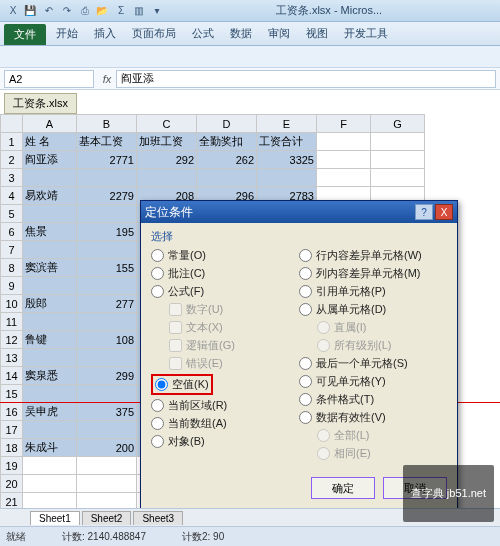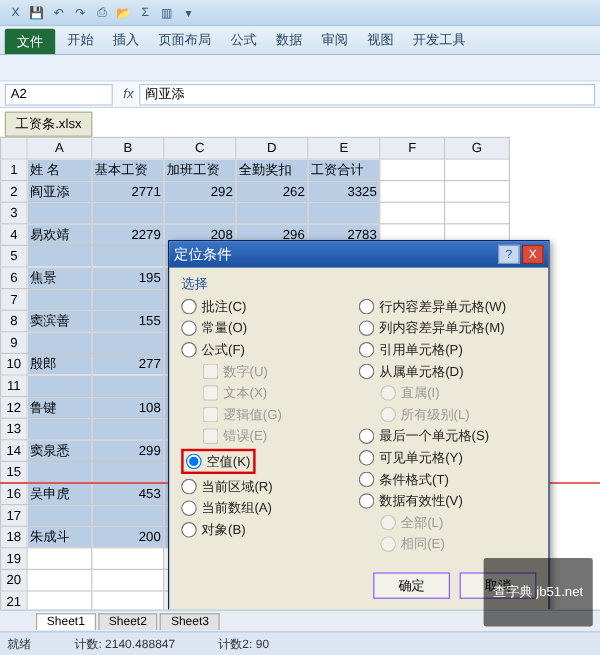--- a/index.html
+++ b/index.html
@@ -58,20 +58,21 @@
     <span>X</span>
     <span>💾</span>
     <span>↶</span>
     <span>↷</span>
     <span>⎙</span>
     <span>📂</span>
     <span>Σ</span>
     <span>▥</span>
     <span>▾</span>
   </div>
+  <div class="titletext">工资条.xlsx - Micros...</div>
 </div>
 
 <div class="ribbon-tabs">
   <div class="file-tab">文件</div>
   <div class="tab">开始</div>
   <div class="tab">插入</div>
   <div class="tab">页面布局</div>
   <div class="tab">公式</div>
   <div class="tab">数据</div>
   <div class="tab">审阅</div>
@@ -248,21 +249,21 @@
           <td class="colB sel"></td>
           <td class="colC sel"></td>
           <td class="colD sel"></td>
           <td class="colE sel"></td>
           <td class="colF"></td>
           <td class="colG"></td>
         </tr>
         <tr>
           <th class="rowhdr">16</th>
           <td class="colA sel">吴申虎</td>
-          <td class="colB sel" style="text-align:right">453</td>
+          <td class="colB sel" style="text-align:right">375</td>
           <td class="colC sel"></td>
           <td class="colD sel"></td>
           <td class="colE sel"></td>
           <td class="colF"></td>
           <td class="colG"></td>
         </tr>
         <tr>
           <th class="rowhdr">17</th>
           <td class="colA sel"></td>
           <td class="colB sel"></td>
@@ -346,25 +347,25 @@
     <span class="t">定位条件</span>
     <span class="btn help">?</span>
     <span class="btn">X</span>
   </div>
   <div class="dlg-body">
     <div class="dlg-sec">选择</div>
     <div class="opts">
       <div class="optcol" id="optL">
           <label class="opt">
             <input type="radio" style="">
+            <span>常量(O)</span>
+          </label>
+          <label class="opt">
+            <input type="radio" style="">
             <span>批注(C)</span>
-          </label>
-          <label class="opt">
-            <input type="radio" style="">
-            <span>常量(O)</span>
           </label>
           <label class="opt">
             <input type="radio" style="">
             <span>公式(F)</span>
           </label>
           <label class="opt dim sub">
             <input type="checkbox" disabled="" style="">
             <span>数字(U)</span>
           </label>
           <label class="opt dim sub">

